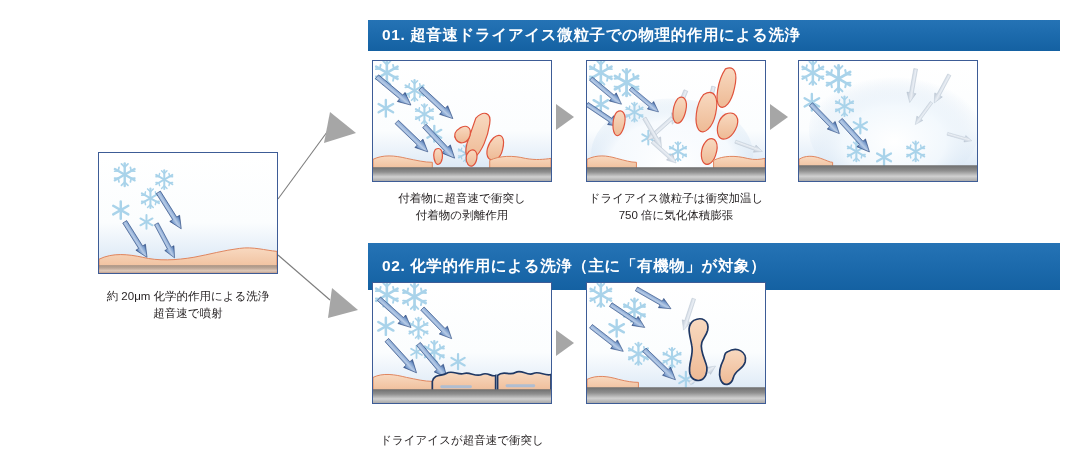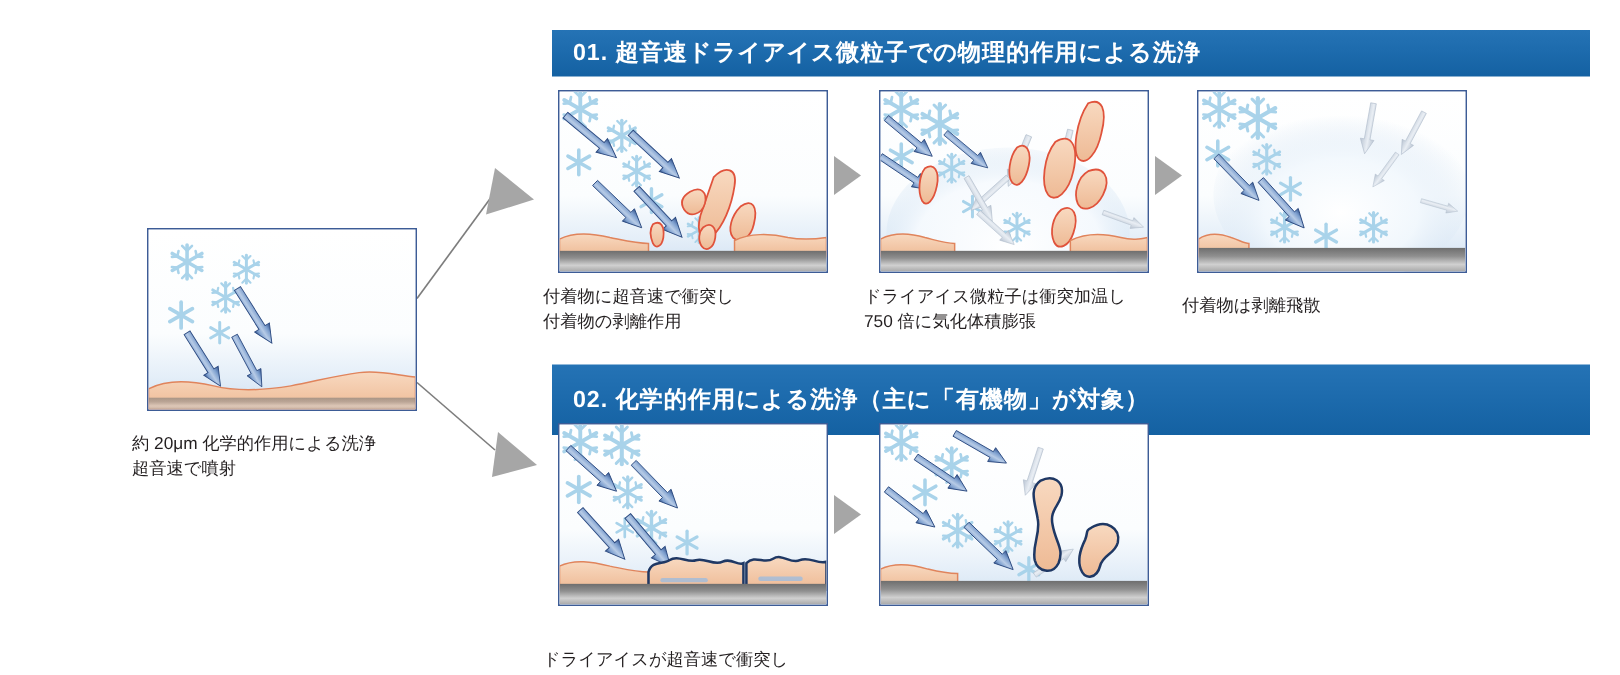--- a/index.html
+++ b/index.html
@@ -36,21 +36,21 @@
     border: 1.2px solid #3d5c96;
     box-sizing: border-box;
     overflow: hidden;
     background: #ffffff;
   }
   .panel svg { display: block; width: 100%; height: 100%; }
 
   
   .caption {
     position: absolute;
-    text-align: left;
+    text-align: center;
     font-size: 11.5px;
     line-height: 1.45;
     color: #231f20;
     white-space: pre-line;
   }
 
   
   .step-arrow { position: absolute; }
 
   
@@ -274,21 +274,20 @@
 
       <use href="#dartPale" transform="translate(118,8) rotate(100) scale(0.62)"></use>
       <use href="#dartPale" transform="translate(152,14) rotate(118) scale(0.58)"></use>
       <use href="#dartPale" transform="translate(134,42) rotate(126) scale(0.50)"></use>
       <use href="#dartPale" transform="translate(150,74) rotate(16) scale(0.46)"></use>
 
       <path d="M0,100 C6,96 14,96 22,99 C28,101 31,103 34,103 L34,112 L0,112 Z" fill="url(#contGrad)" stroke="#e0845c" stroke-width="1"></path>
       <rect x="0" y="106" width="180" height="16" fill="url(#subGrad)"></rect>
     </svg>
   </div>
-  <div class="caption" style="left:788px; top:196px; width:200px;">付着物は剥離飛散</div>
 
   <div class="sec-bar" style="left:368px; top:243px; width:692px; height:47px;">02. 化学的作用による洗浄（主に「有機物」が対象）</div>
 
   <div class="panel" style="left:372px; top:282px; width:180px; height:122px;">
     <svg viewBox="0 0 180 122" preserveAspectRatio="none">
       <rect x="0" y="0" width="180" height="122" fill="url(#bgGrad)"></rect>
       <use href="#flake" transform="translate(14,12) scale(1.25)"></use>
       <use href="#flake" transform="translate(42,14) scale(1.3)"></use>
       <use href="#flakeS" transform="translate(13,44) scale(1.25)"></use>
       <use href="#flake" transform="translate(46,46) scale(1.05)"></use>

